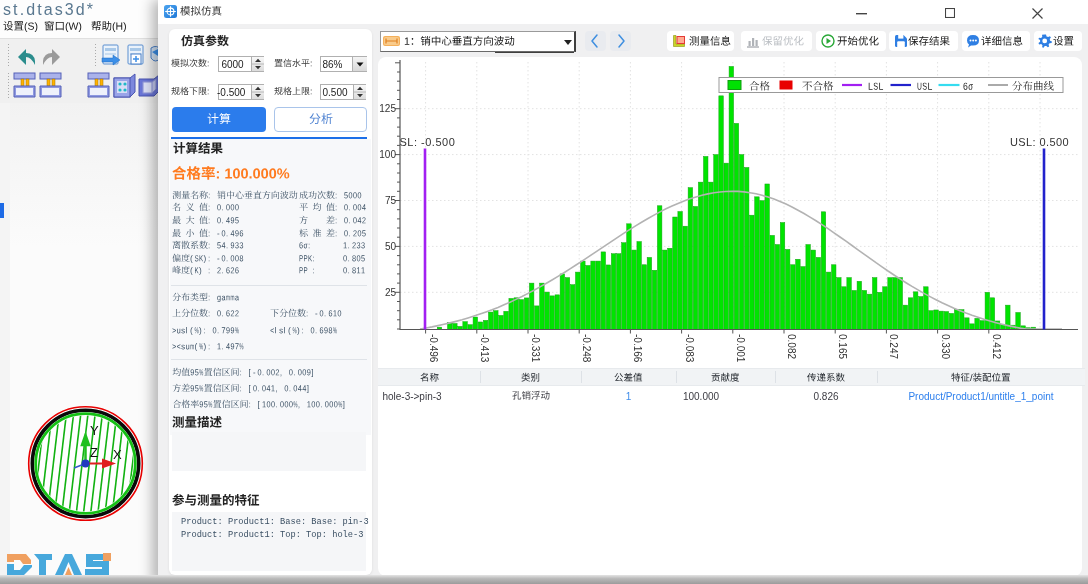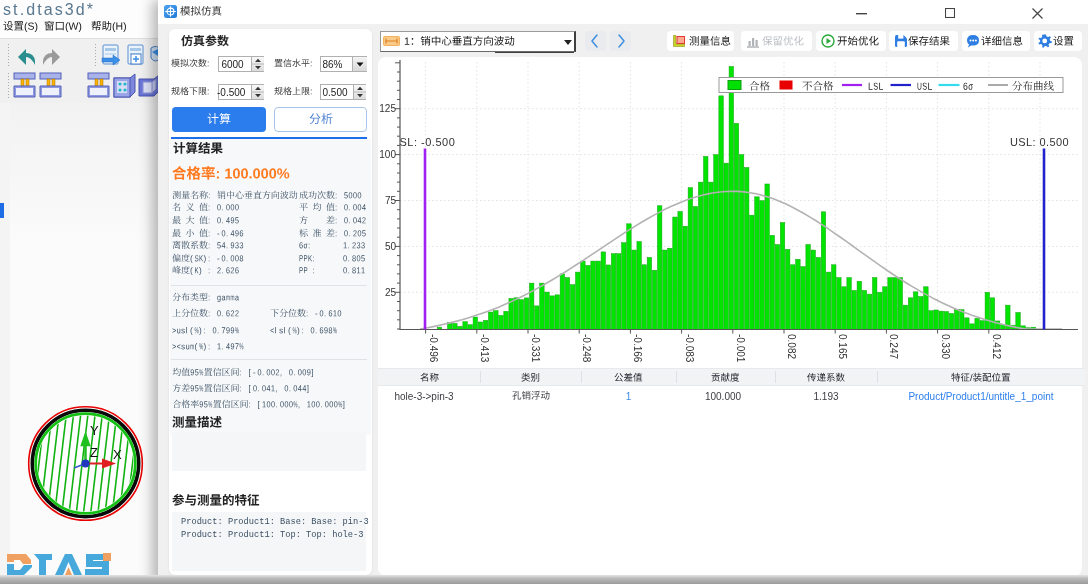--- a/index.html
+++ b/index.html
@@ -1295,25 +1295,25 @@
       <g transform="scale(1,-1)">
         <use href="#g178" x="0"></use>
         <use href="#g179" x="250"></use>
         <use href="#g180" x="500"></use>
         <use href="#g181" x="569"></use>
         <use href="#g182" x="819"></use>
         <use href="#g183" x="1069"></use>
         <use href="#g1" x="1319"></use>
       </g>
     </svg></div>
-<div style="position:absolute;left:424px;top:391px;font:10px 'Liberation Sans',sans-serif;color:#3c3c43;white-space:nowrap;transform:translateX(-50%)">hole-3-&gt;pin-3</div>
+<div style="position:absolute;left:412px;top:391px;font:10px 'Liberation Sans',sans-serif;color:#3c3c43;white-space:nowrap;transform:translateX(-50%)">hole-3-&gt;pin-3</div>
 <div style="position:absolute;left:511.5px;top:389.77px;line-height:0;"><svg width="38.0" height="11.9" viewBox="0 -232 1000 312" fill="#3c3c43" style="overflow:visible">
       <g transform="scale(1,-1)">
         <use href="#g184" x="0"></use>
         <use href="#g17" x="250"></use>
         <use href="#g185" x="500"></use>
         <use href="#g25" x="750"></use>
       </g>
     </svg></div>
 <div style="position:absolute;left:628.5px;top:391px;font:10px 'Liberation Sans',sans-serif;color:#3f8cea;white-space:nowrap;transform:translateX(-50%)">1</div>
-<div style="position:absolute;left:723px;top:391px;font:10px 'Liberation Sans',sans-serif;color:#3c3c43;white-space:nowrap;transform:translateX(-50%)">100.000</div>
-<div style="position:absolute;left:826.0px;top:391px;font:10px 'Liberation Sans',sans-serif;color:#3c3c43;white-space:nowrap;transform:translateX(-50%)">1.193</div>
+<div style="position:absolute;left:701px;top:391px;font:10px 'Liberation Sans',sans-serif;color:#3c3c43;white-space:nowrap;transform:translateX(-50%)">100.000</div>
+<div style="position:absolute;left:826.0px;top:391px;font:10px 'Liberation Sans',sans-serif;color:#3c3c43;white-space:nowrap;transform:translateX(-50%)">0.826</div>
 <div style="position:absolute;left:981.0px;top:391px;font:10px 'Liberation Sans',sans-serif;color:#2f80ed;white-space:nowrap;transform:translateX(-50%)">Product/Product1/untitle_1_point</div>
 <div style="position:absolute;left:0;top:575px;width:1088px;height:9px;background:linear-gradient(180deg,#e4e4e4,#b9b9b9 40%,#9b9b9b)"></div>
 </body></html>

